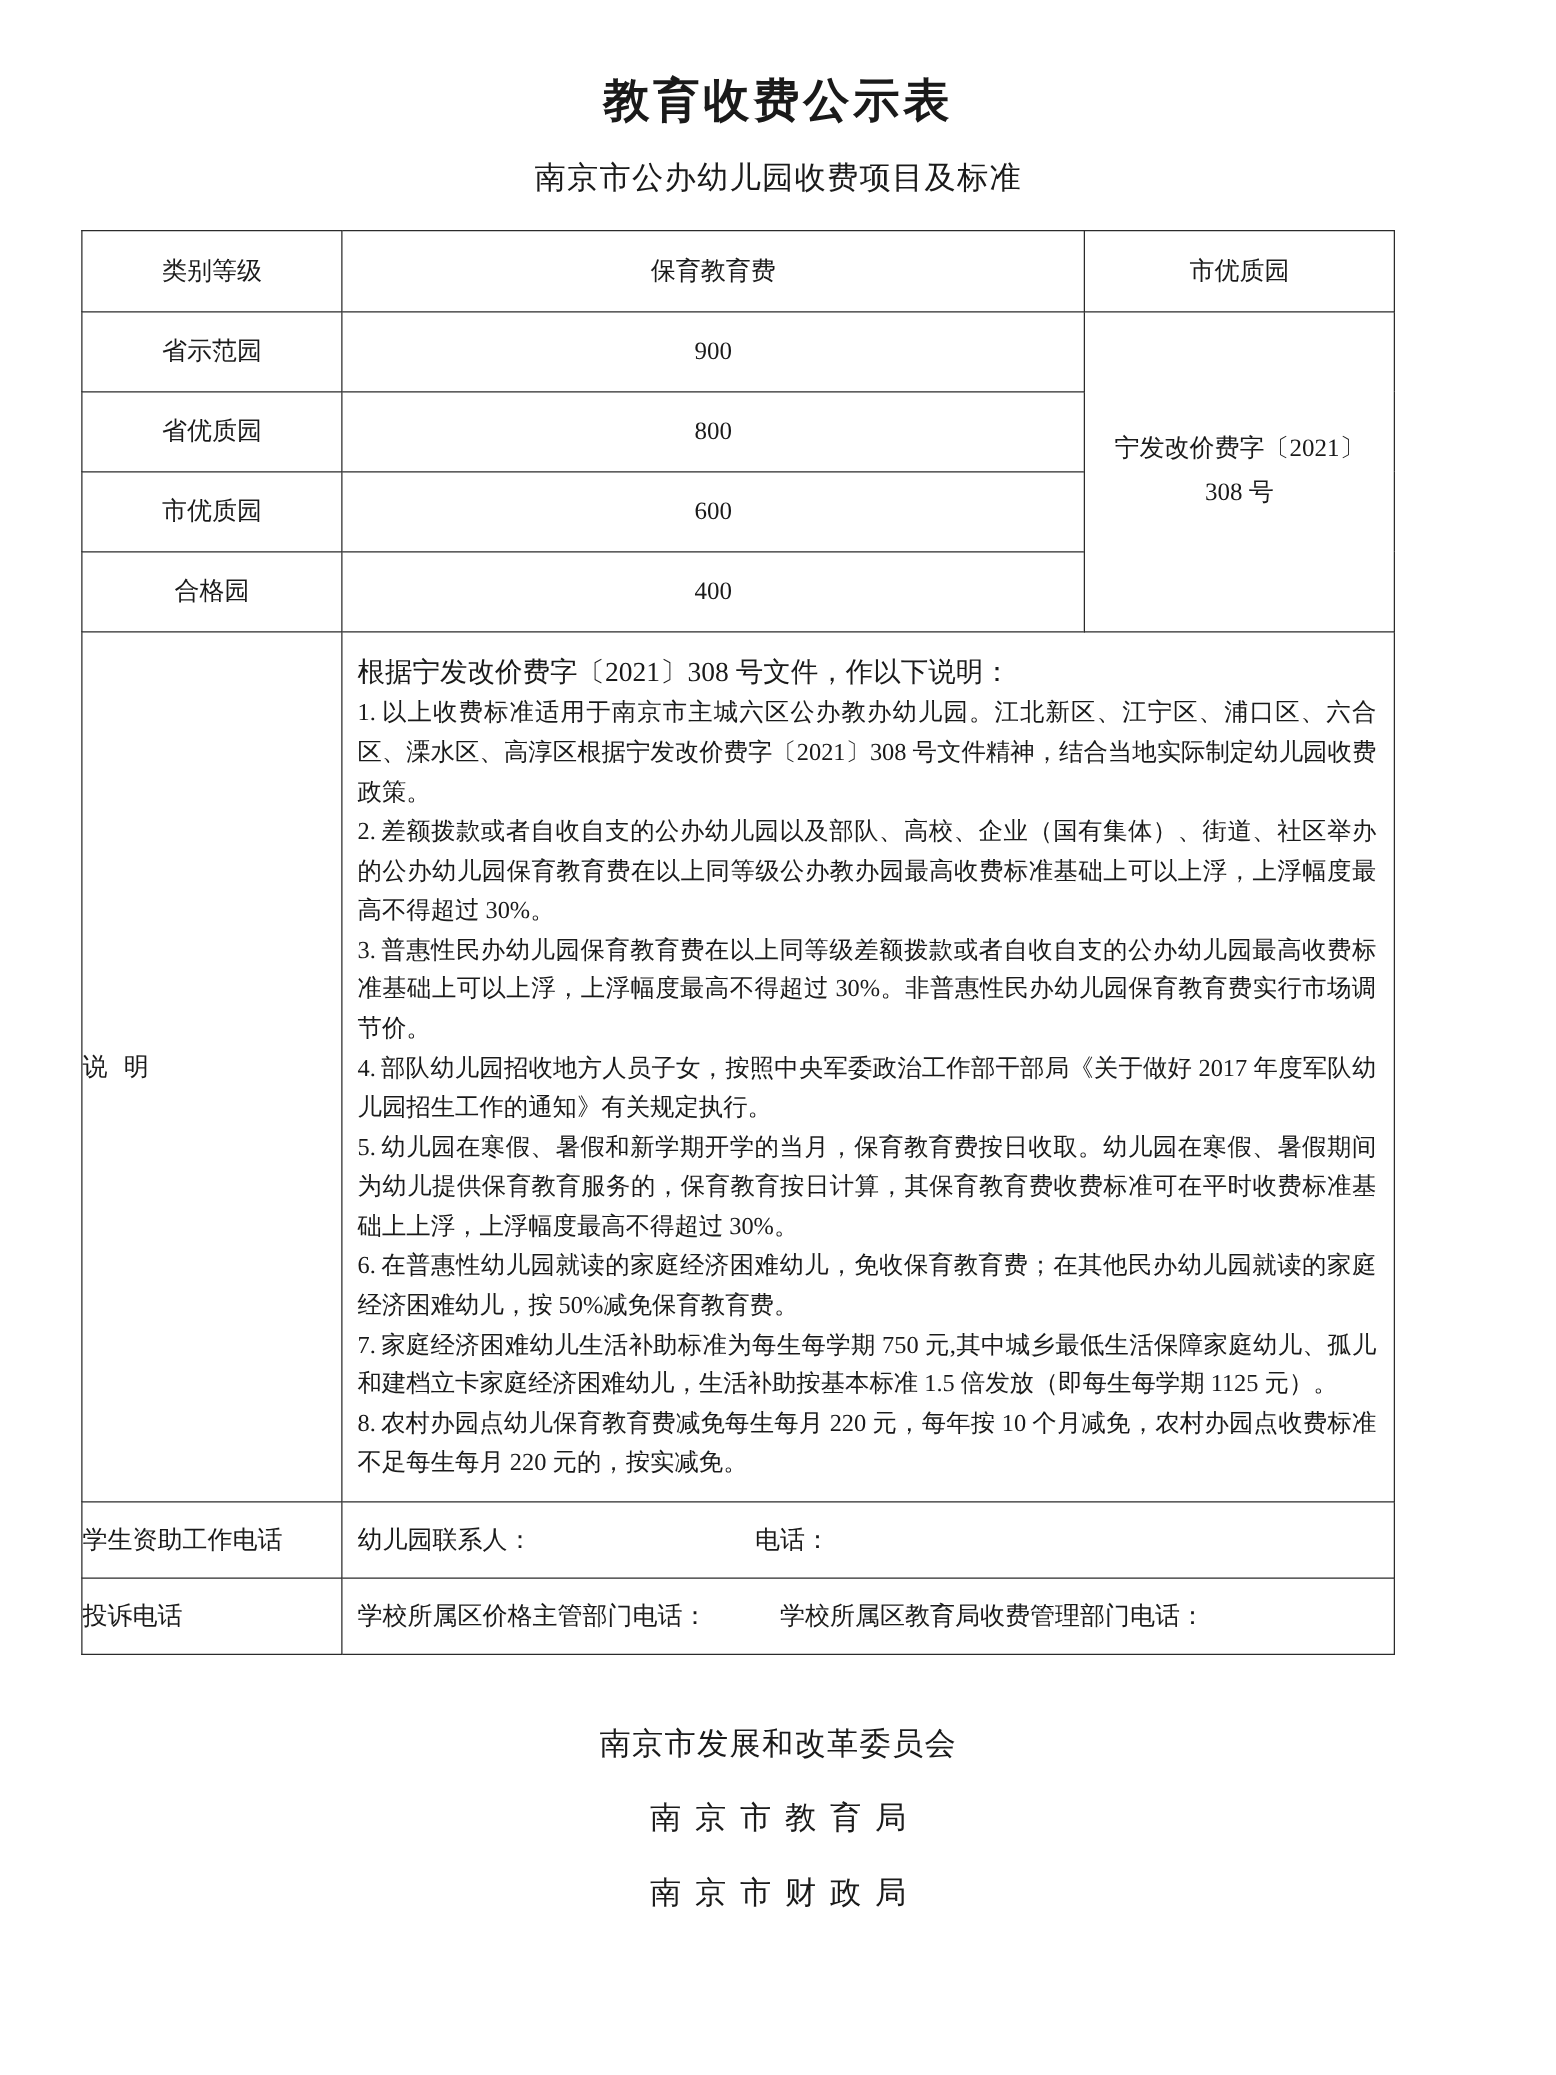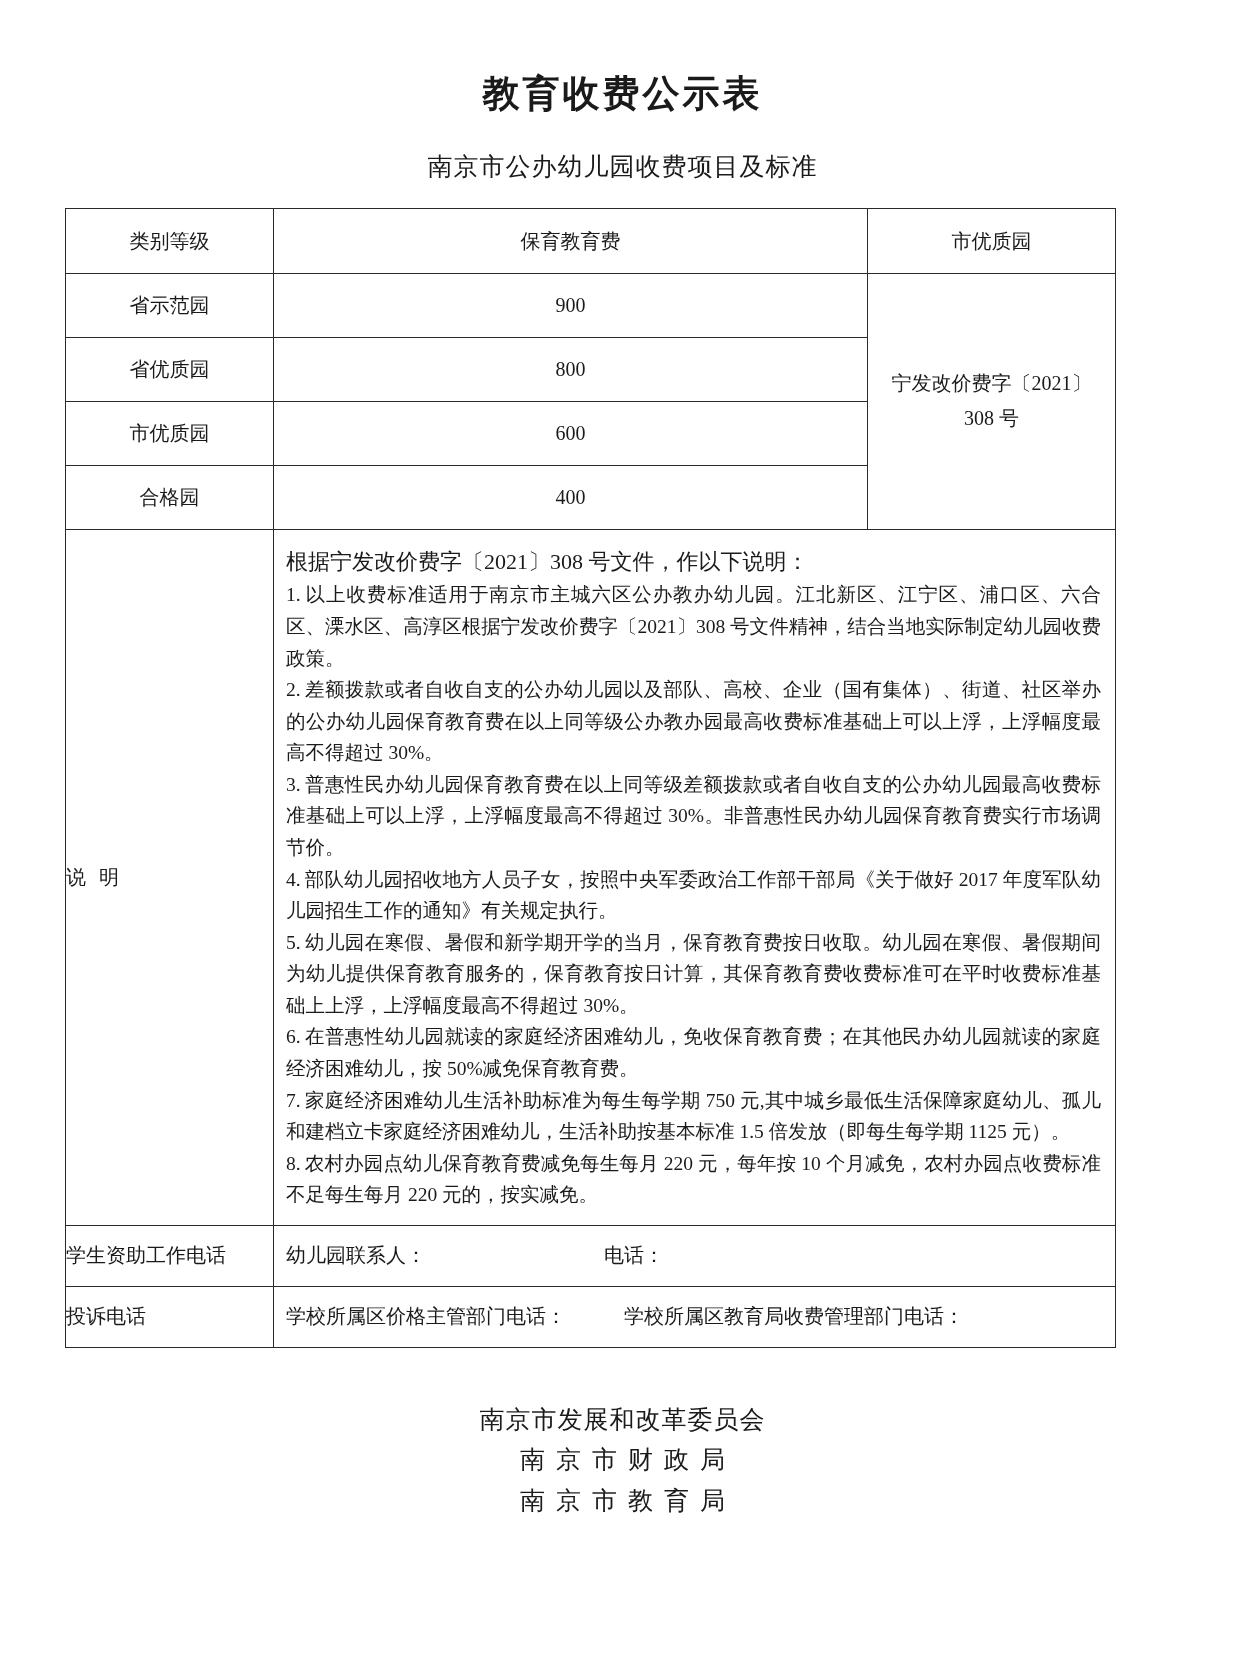--- a/index.html
+++ b/index.html
@@ -19,21 +19,21 @@
     width: 1245px;
     height: 1660px;
     box-sizing: border-box;
     padding: 0 65px;
   }
   .doc-title {
     text-align: center;
     font-size: 37px;
     font-weight: 700;
     letter-spacing: 3px;
-    margin: 12px;
+    margin: 0;
     padding-top: 59px;
     line-height: 1.25;
   }
   .doc-subtitle {
     text-align: center;
     font-size: 25px;
     font-weight: 400;
     letter-spacing: 1px;
     margin: 0;
     padding-top: 22px;
@@ -120,20 +120,21 @@
   .contact-body .gap-b { display: inline-block; width: 58px; }
 
   .sign-block {
     margin-top: 52px;
     text-align: center;
     font-size: 25px;
     line-height: 1.62;
   }
   .sign-block .agency {
     letter-spacing: 1px;
+    margin-top: 19px;
   }
   .sign-block .agency.spaced {
     letter-spacing: 11px;
     padding-left: 11px;
   }
 </style>
 </head>
 <body>
 
 <div class="page">
@@ -203,17 +204,17 @@
         <td class="contact-label">投诉电话</td>
         <td class="contact-body" colspan="2">
           <span>学校所属区价格主管部门电话：</span><span class="gap-b"></span><span>学校所属区教育局收费管理部门电话：</span>
         </td>
       </tr>
     </tbody>
   </table>
 
   <div class="sign-block">
     <div class="agency">南京市发展和改革委员会</div>
+    <div class="agency spaced">南京市教育局</div>
     <div class="agency spaced">南京市财政局</div>
-    <div class="agency spaced">南京市教育局</div>
   </div>
 
 </div>
 
 </body></html>

